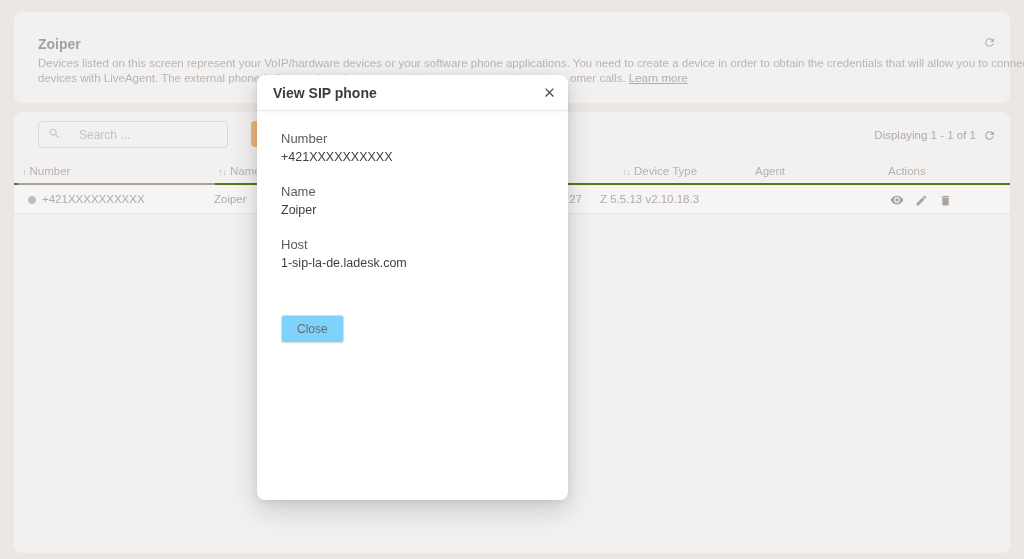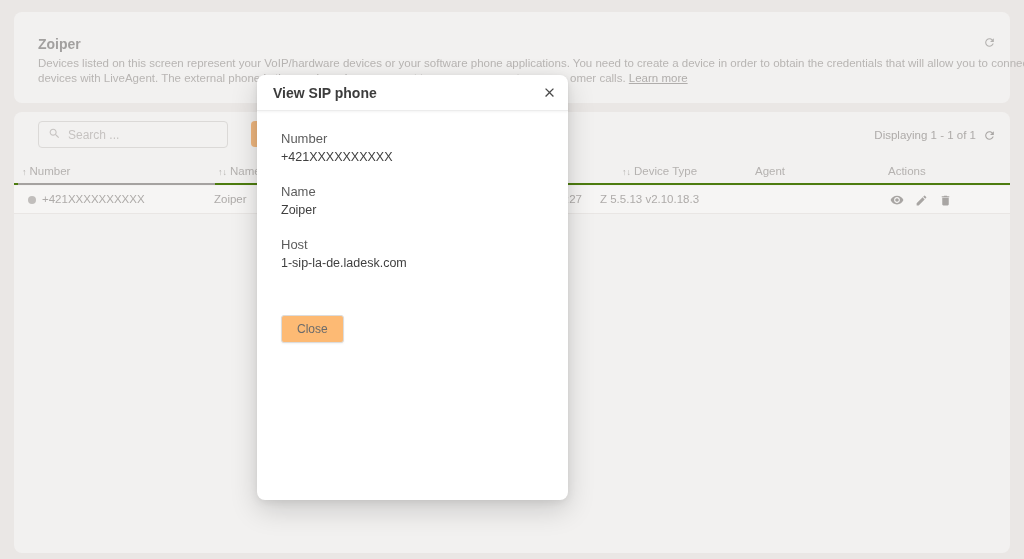--- a/index.html
+++ b/index.html
@@ -20,21 +20,21 @@
   .hc-desc2-left  { left:24px; top:60px; }
   .hc-desc2-right { left:556px; top:60px; }
   .learn-more { color:#b0adab; text-decoration:underline; }
   .hc-refresh { position:absolute; right:14px; top:23px; width:13px; height:13px; color:#b3b1af; }
 
   
   #table-card { left:14px; top:112px; width:996px; height:441px; }
   .search-box {
     position:absolute; left:24px; top:9px; width:190px; height:27px;
     border:1px solid #dbd9d7; border-radius:4px;
-    display:flex; align-items:center; padding:0 9px; gap:7px; color:#c6c3c1;
+    display:flex; align-items:center; padding:0 9px; gap:18px; color:#c6c3c1;
   }
   .search-box svg { width:13px; height:13px; flex:0 0 auto; }
   .search-input {
     border:none; outline:none; background:transparent; width:100%;
     font-family:"Liberation Sans",sans-serif; font-size:12px; color:#b0adab;
   }
   .search-input::placeholder { color:#c6c3c1; }
   .create-btn { position:absolute; left:237px; top:9px; width:70px; height:26px;
     background:#eeb67e; border:none; border-radius:4px; }
   .displaying { position:absolute; right:34px; top:17px; font-size:11.5px; color:#aeaba9; }
@@ -77,21 +77,21 @@
   .modal-title { font-size:14px; font-weight:bold; color:#3c3c3c; }
   .modal-close { position:absolute; right:11px; top:10px; width:15px; height:15px;
     color:#4a4a4a; background:none; border:none; padding:0; }
   .modal-close svg { width:15px; height:15px; }
   .modal-body { padding:20px 24px 0 24px; }
   .field { margin-bottom:20px; }
   .field-label { font-size:13px; color:#5d5d5d; margin-bottom:4px; }
   .field-value { font-size:12.5px; color:#3f3f3f; }
   .modal-footer { padding:25px 24px 0 24px; }
   .close-btn {
-    background:#fdba74; border:1px solid #dcdcdc; border-radius:3px;
+    background:#7dd3fc; border:1px solid #dcdcdc; border-radius:3px;
     padding:6px 15px; font-family:"Liberation Sans",sans-serif;
     font-size:12px; color:#6b6b6b; box-shadow:0 1px 2px rgba(0,0,0,.05);
   }
   svg { fill:currentColor; }
 </style>
 </head>
 <body>
 
 <div class="card" id="header-card">
   <div class="hc-title">Zoiper</div>

